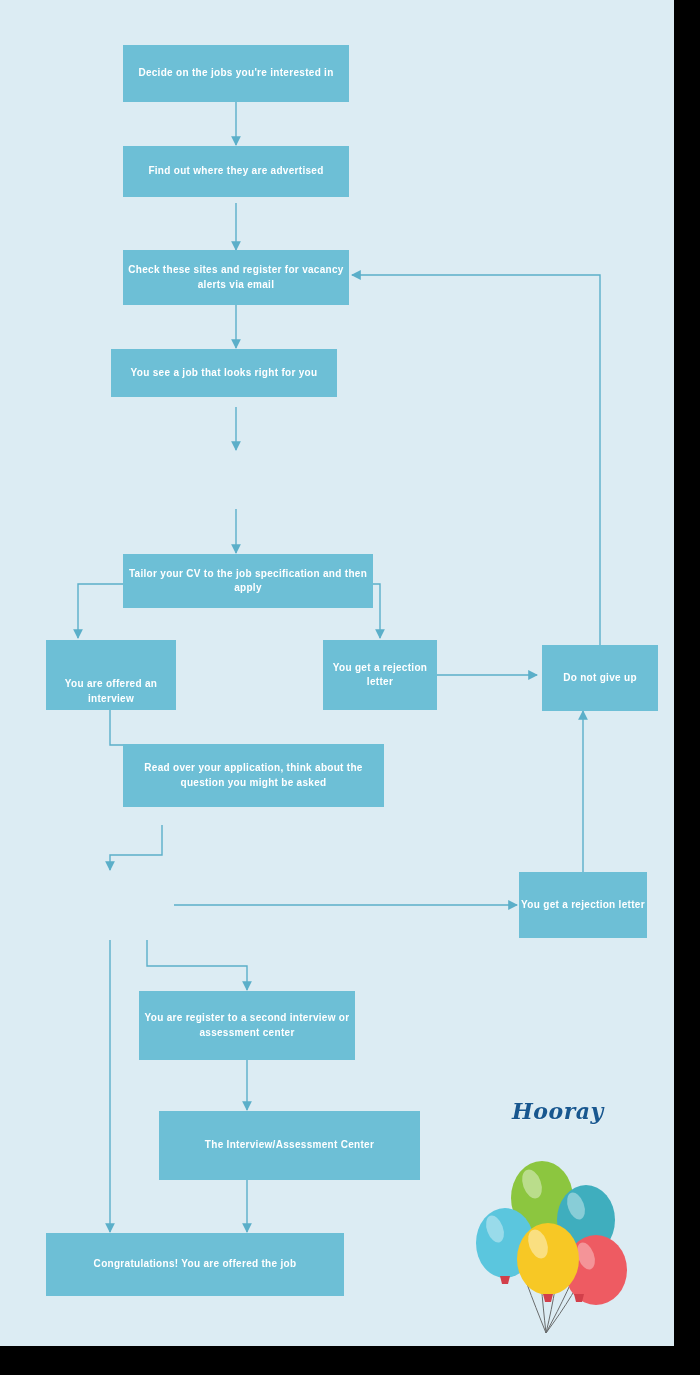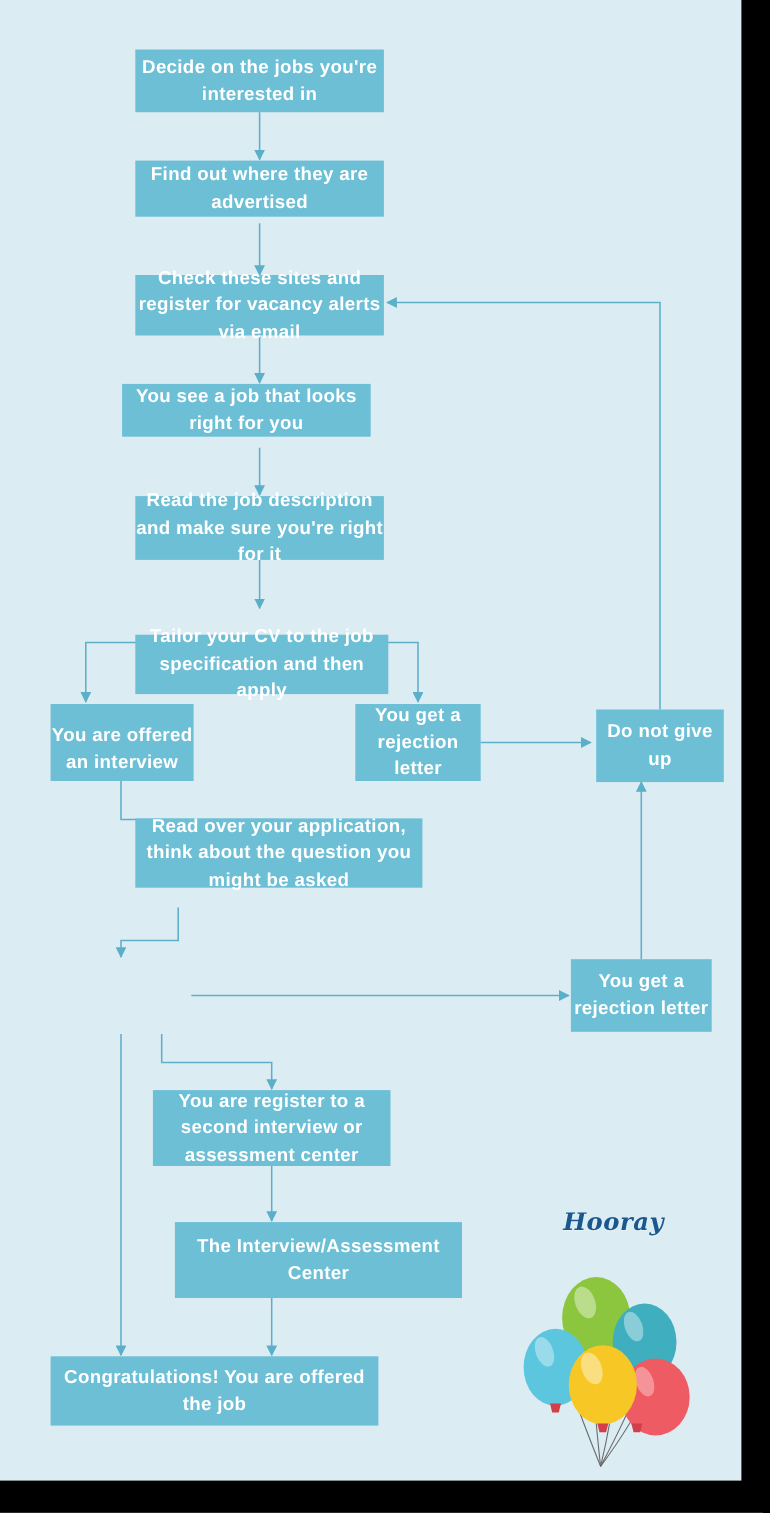--- a/index.html
+++ b/index.html
@@ -30,21 +30,21 @@
     position: absolute;
     left: 0; top: 0;
     width: 674px; height: 1346px;
     pointer-events: none;
   }
   .node {
     position: absolute;
     background: #6DBFD6;
     color: #FFFFFF;
     font-weight: bold;
-    font-size: 17px;
+    font-size: 10px;
     line-height: 1.45;
     letter-spacing: 0.3px;
     display: flex;
     align-items: center;
     justify-content: center;
     text-align: center;
     padding: 4px 0;
     z-index: 3;
   }
   .hooray {
@@ -128,25 +128,22 @@
     </div>
 
     <div class="node" style="left:123px; top:250px; width:226px; height:55px;">
       <span>Check these sites and register for vacancy alerts via email</span>
     </div>
 
     <div class="node" style="left:111px; top:349px; width:226px; height:48px;">
       <span>You see a job that looks right for you</span>
     </div>
 
-    <div class="node" style="left:123px; top:451px; width:226px; height:58px;">
-      <span>Read the job description and make sure you're right for it</span>
-    </div>
-
-    <div class="node" style="left:123px; top:577px; width:230px; height:54px;justify-content:flex-end;">
+
+    <div class="node" style="left:123px; top:554px; width:250px; height:54px;justify-content:flex-end;">
       <span>Tailor your CV to the job specification and then apply</span>
     </div>
 
     <div class="node" style="left:46px; top:640px; width:130px; height:70px;align-items:flex-end;">
       <span>You are offered an interview</span>
     </div>
 
     <div class="node" style="left:323px; top:640px; width:114px; height:70px;">
       <span>You get a rejection letter</span>
     </div>

